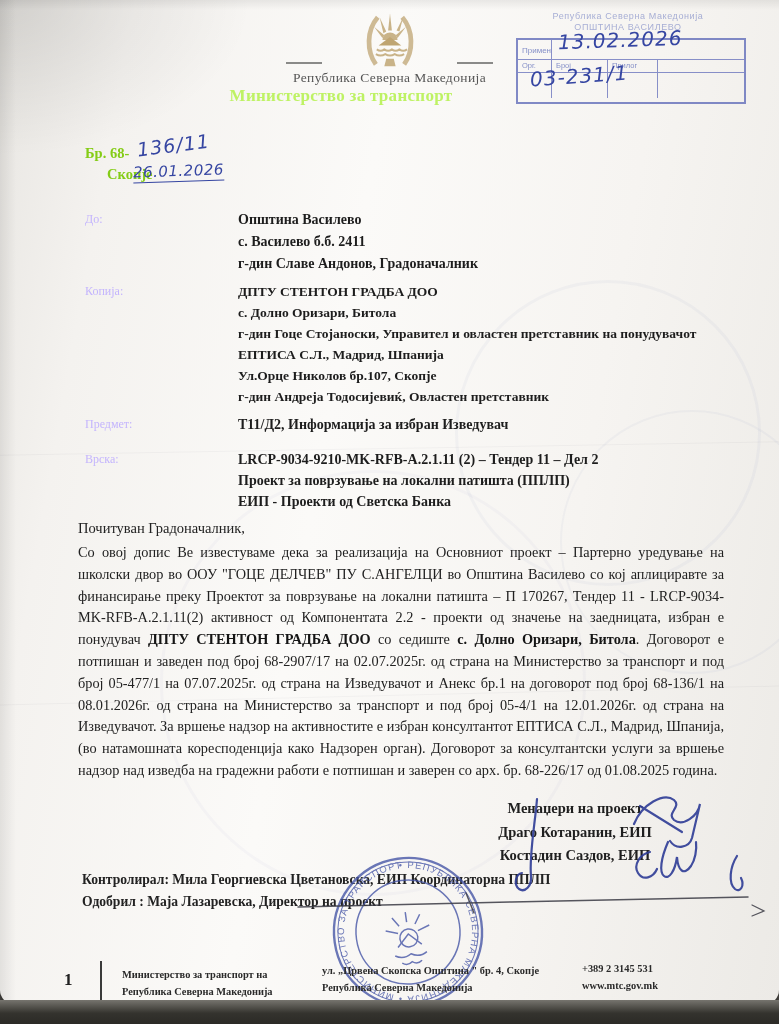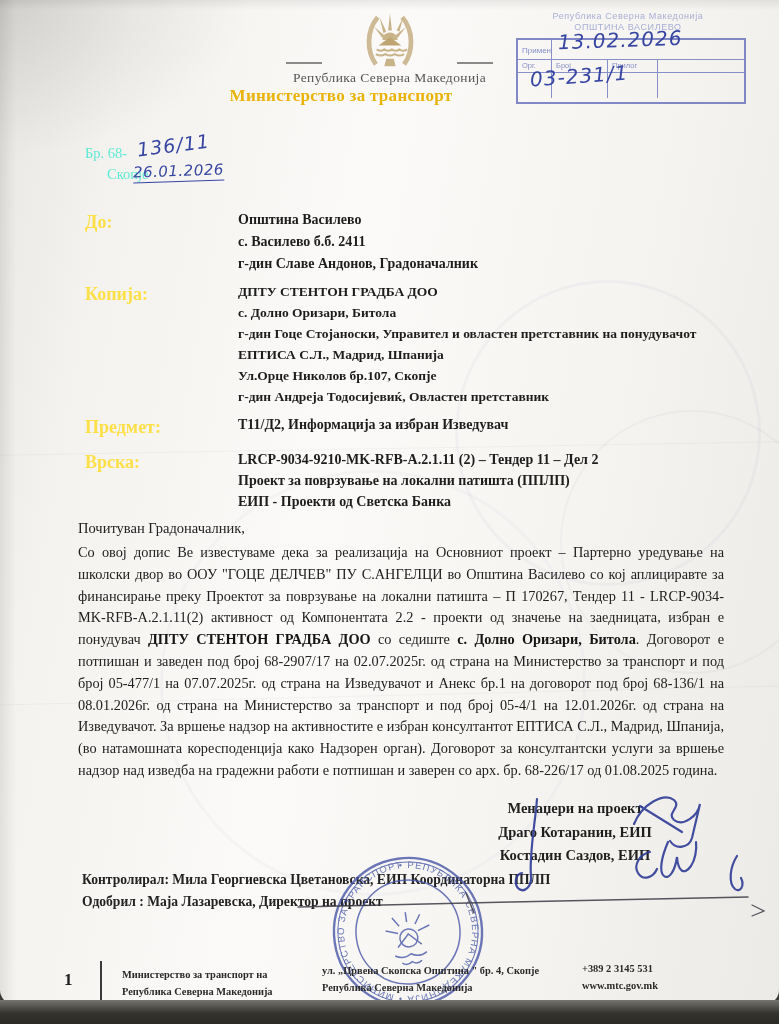--- a/index.html
+++ b/index.html
@@ -17,21 +17,21 @@
   .ghost{position:absolute;border-radius:50%;pointer-events:none;}
   .crease{position:absolute;left:-10px;width:800px;height:1px;background:rgba(60,60,80,0.04);}
 
   
   .letterhead{position:absolute;left:0;top:6px;width:779px;text-align:center;color:#4a4a4a;}
   .emblem{display:block;margin:0 auto;}
   .lh-dash{position:absolute;top:62px;width:36px;height:2px;background:#8a8a88;}
   .lh-country{position:absolute;left:0;top:70px;width:779px;text-align:center;
       font-size:13.5px;letter-spacing:0.4px;color:#565656;}
   .lh-ministry{position:absolute;left:0;top:86px;width:682px;text-align:center;
-      font-size:17px;font-weight:bold;letter-spacing:0.3px;color:#eab308;}
+      font-size:17px;font-weight:bold;letter-spacing:0.3px;color:#bef264;}
 
   
   .rs-caption{position:absolute;left:512px;top:11px;width:232px;text-align:center;
       font-size:9px;line-height:11px;color:rgba(118,130,196,0.62);letter-spacing:0.6px;
       font-family:"Liberation Sans",sans-serif;}
   .rs-box{position:absolute;left:516px;top:38px;width:226px;height:62px;
       border:2px solid rgba(88,100,182,0.75);}
   .rs-row{display:flex;box-sizing:border-box;font-family:"Liberation Sans",sans-serif;
       color:rgba(112,124,192,0.85);}
   .rs-r1{height:20px;border-bottom:1.5px solid rgba(88,100,182,0.7);}
@@ -46,24 +46,24 @@
   
   .hw{position:absolute;font-family:"DejaVu Sans",sans-serif;font-style:italic;
       color:#3646a2;white-space:nowrap;}
   .hw-date-top{left:558px;top:28px;font-size:20px;transform:rotate(-2deg);letter-spacing:1px;}
   .hw-num-top{left:530px;top:64px;font-size:20px;transform:rotate(-4deg);letter-spacing:1px;}
   .hw-refnum{left:137px;top:134px;font-size:19px;transform:rotate(-7deg);letter-spacing:1px;}
   .hw-refdate{left:133px;top:162px;font-size:15px;transform:rotate(-2deg);
       border-bottom:1.5px solid #3646a2;padding-bottom:1px;letter-spacing:0.5px;}
 
   
-  .ref-line{position:absolute;font-size:14.5px;font-weight:normal;color:#5eead4;}
-
-  
-  .lbl{position:absolute;left:85px;font-size:18px;font-weight:bold;color:#fde047;}
+  .ref-line{position:absolute;font-size:14.5px;font-weight:bold;color:#84cc16;}
+
+  
+  .lbl{position:absolute;left:85px;font-size:12px;font-weight:normal;color:#c4b5fd;}
   .val{position:absolute;left:238px;font-size:14px;font-weight:bold;color:#1d1d1d;white-space:nowrap;}
   .val-sm{font-size:13.5px;}
 
   
   .salutation{position:absolute;left:78px;top:520px;font-size:14.5px;color:#222;}
   .body-par{position:absolute;left:78px;top:542px;width:646px;font-size:14.3px;
       line-height:21.8px;text-align:justify;color:#212121;}
   .body-par b{color:#151515;}
 
   

